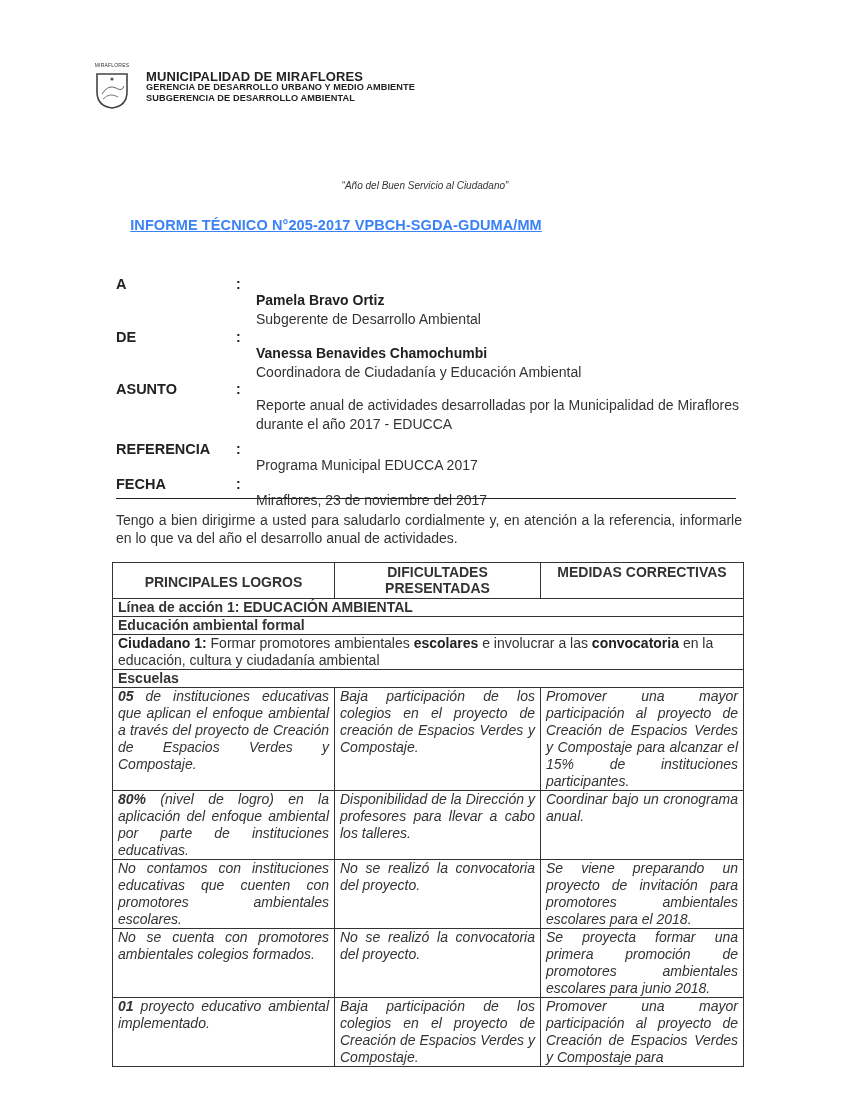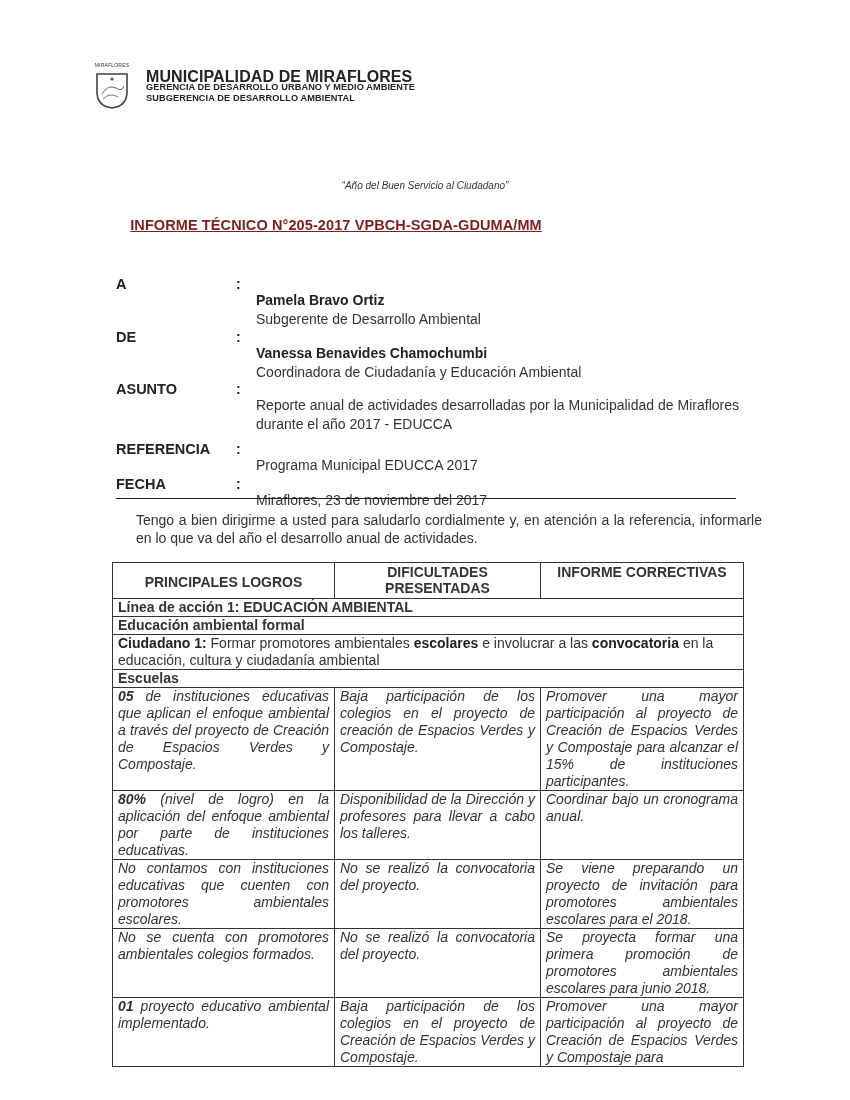--- a/index.html
+++ b/index.html
@@ -5,35 +5,35 @@
   * { box-sizing: border-box; margin: 0; padding: 0; }
   html, body { width: 850px; height: 1100px; background: #ffffff; }
   body { position: relative; font-family: "Liberation Sans", sans-serif; color: #1a1a1a; overflow: hidden; }
 
   .letterhead { position: absolute; left: 92px; top: 62px; display: flex; align-items: flex-start; }
   .logo { width: 40px; height: 50px; position: relative; margin-right: 14px; }
   .logo .logo-text { position: absolute; top: 0; left: 0; width: 40px; font-size: 5px; letter-spacing: 0.2px; color: #333; text-align: center; }
   .logo svg { position: absolute; top: 8px; left: 2px; }
   .lh-lines { padding-top: 9px; }
   .lh-lines div { font-size: 9.2px; line-height: 11px; font-weight: bold; color: #222; letter-spacing: 0.1px; }
-  .lh-lines .l1 { font-size: 16px; }
+  .lh-lines .l1 { font-size: 13px; }
 
   .motto { position: absolute; top: 180px; left: 0; width: 850px; text-align: center; font-style: italic; font-size: 10px; color: #333; }
-  .doc-title { position: absolute; top: 217px; left: 0; width: 672px; text-align: center; font-weight: bold; font-size: 14.5px; text-decoration: underline; color: #7f1d1d; letter-spacing: 0.1px; }
+  .doc-title { position: absolute; top: 217px; left: 0; width: 672px; text-align: center; font-weight: bold; font-size: 14.5px; text-decoration: underline; color: #3b82f6; letter-spacing: 0.1px; }
 
   .field { position: absolute; left: 116px; width: 625px; font-size: 14px; line-height: 19px; }
   .field .lbl { position: absolute; left: 0; top: 0; font-weight: bold; font-size: 14.5px; color: #222; }
   .field .colon { position: absolute; left: 120px; top: 0; font-weight: bold; }
   .field .val { position: absolute; left: 140px; top: 16px; width: 483px; color: #333; text-align: justify; }
   .field .val b { color: #222; }
   #f-a { top: 275px; } #f-de { top: 328px; } #f-asunto { top: 380px; }
   #f-ref { top: 440px; } #f-fecha { top: 475px; }
 
   .rule { position: absolute; top: 498px; left: 116px; width: 620px; height: 1.4px; background: #222; }
-  .intro { position: absolute; top: 511px; left: 116px; width: 626px; font-size: 14px; line-height: 18px; color: #333; text-align: justify; margin-left: 20px; }
+  .intro { position: absolute; top: 511px; left: 116px; width: 626px; font-size: 14px; line-height: 18px; color: #333; text-align: justify; }
 
   table.main { position: absolute; top: 562px; left: 112px; width: 631px; border-collapse: collapse; table-layout: fixed; font-size: 14px; }
   table.main td, table.main th { border: 1.3px solid #333; vertical-align: top; padding: 0 5px; line-height: 17px; }
   table.main th { font-weight: bold; font-size: 14px; text-align: center; color: #333; }
   th.h1 { vertical-align: middle !important; padding-top: 4px !important; }
   th.h2 { line-height: 16px !important; padding-top: 1px !important; }
   th.h3 { line-height: 16px !important; padding-top: 1px !important; }
   .sec td { font-weight: bold; color: #333; padding: 0 4px; }
   .act td { color: #333; padding: 0 4px; }
   .act b { color: #222; }
@@ -107,21 +107,21 @@
 <table class="main">
   <colgroup>
     <col style="width:222px">
       <col style="width:206px">
       <col style="width:203px">
   </colgroup>
   <tbody>
       <tr>
     <th class="h1" style="height:36px">PRINCIPALES LOGROS</th>
     <th class="h2">DIFICULTADES PRESENTADAS</th>
-    <th class="h3">INFORME CORRECTIVAS</th>
+    <th class="h3">MEDIDAS CORRECTIVAS</th>
   </tr>
   <tr class="sec">
     <td colspan="3">Línea de acción 1: EDUCACIÓN AMBIENTAL</td>
   </tr>
   <tr class="sec">
     <td colspan="3">Educación ambiental formal</td>
   </tr>
   <tr class="act">
     <td colspan="3"><b>Ciudadano 1:</b><span> Formar promotores ambientales </span><b>escolares</b><span> e involucrar a las </span><b>convocatoria</b><span> en la educación, cultura y ciudadanía ambiental</span></td>
   </tr>

